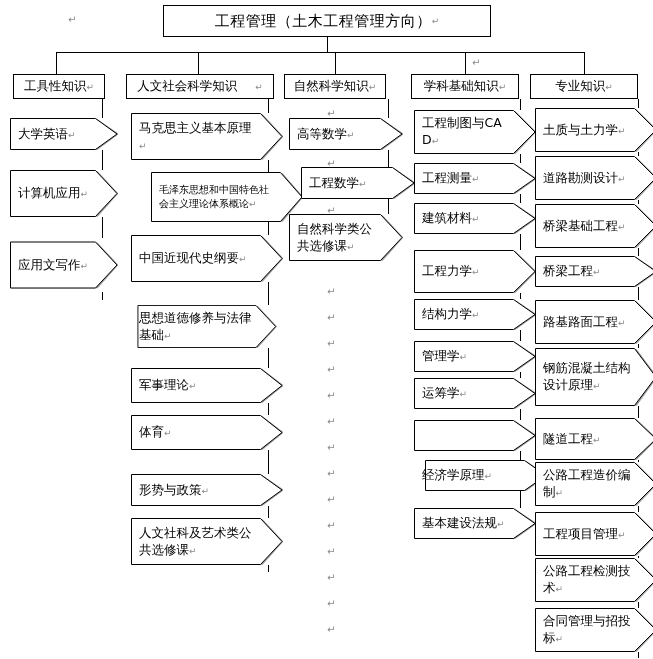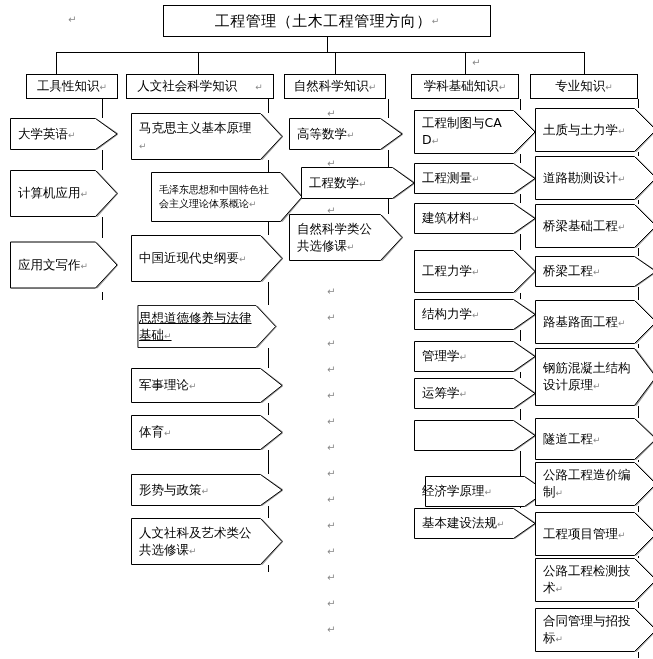--- a/index.html
+++ b/index.html
@@ -90,21 +90,21 @@
       <div class="line-v" style="left:268px;top:99px;height:473px;"></div>
       <div class="line-v" style="left:335px;top:52px;height:22px;"></div>
       <div class="line-v" style="left:388px;top:99px;height:159px;"></div>
       <div class="line-v" style="left:465px;top:52px;height:22px;"></div>
       <div class="line-v" style="left:520px;top:99px;height:435px;"></div>
       <div class="line-v" style="left:584px;top:52px;height:22px;"></div>
       <div class="line-v" style="left:638px;top:99px;height:559px;"></div>
     </div>
 
   <div id="nodes">
-      <div class="hdr" style="left: 26px; top: 74px; width: 92px;">
+      <div class="hdr" style="left: 13px; top: 74px; width: 92px;">
         <span class="txt">工具性知识</span>
         <span class="pmark">↵</span>
       </div>
       <div class="hdr" style="left: 126px; top: 74px; width: 148px; gap: 18px;">
         <span class="txt">人文社会科学知识</span>
         <span class="pmark">↵</span>
       </div>
       <div class="hdr" style="left: 284px; top: 74px; width: 102px;">
         <span class="txt">自然科学知识</span>
         <span class="pmark">↵</span>
@@ -152,21 +152,21 @@
         </svg>
         <span class="txt">毛泽东思想和中国特色社会主义理论体系概论<span class="pmark">↵</span></span>
       </div>
       <div class="penta" style="left: 131px; top: 235px; width: 152px; height: 47px;">
         <svg class="shape" viewBox="0 0 152 47" width="152" height="47">
           <path d="M2.2,2.2 L131.2,2.2 L151.2,23.5 L131.2,45.8 L2.2,45.8 Z" fill="none" stroke="#9a9a9a" stroke-width="2"></path>
           <path d="M0.5,0.5 L129.5,0.5 L151,23.5 L129.5,46.5 L0.5,46.5 Z" fill="#ffffff" stroke="#000000" stroke-width="1"></path>
         </svg>
         <span class="txt">中国近现代史纲要<span class="pmark">↵</span></span>
       </div>
-      <div class="penta" style="left: 131px; top: 305px; width: 152px; height: 43px; text-decoration: underline;">
+      <div class="penta" style="left: 131px; top: 305px; width: 152px; height: 43px;">
         <svg class="shape" viewBox="0 0 152 47" width="152" height="47">
           <path d="M2.2,2.2 L131.2,2.2 L151.2,23.5 L131.2,45.8 L2.2,45.8 Z" fill="none" stroke="#9a9a9a" stroke-width="2"></path>
           <path d="M0.5,0.5 L129.5,0.5 L151,23.5 L129.5,46.5 L0.5,46.5 Z" fill="#ffffff" stroke="#000000" stroke-width="1"></path>
         </svg>
         <span class="txt">思想道德修养与法律基础<span class="pmark">↵</span></span>
       </div>
       <div class="penta" style="left: 131px; top: 368px; width: 152px; height: 35px;">
         <svg class="shape" viewBox="0 0 152 35" width="152" height="35">
           <path d="M2.2,2.2 L131.2,2.2 L151.2,17.5 L131.2,33.8 L2.2,33.8 Z" fill="none" stroke="#9a9a9a" stroke-width="2"></path>
           <path d="M0.5,0.5 L129.5,0.5 L151,17.5 L129.5,34.5 L0.5,34.5 Z" fill="#ffffff" stroke="#000000" stroke-width="1"></path>
@@ -263,21 +263,21 @@
           <path d="M0.5,0.5 L99.5,0.5 L121,15.5 L99.5,30.5 L0.5,30.5 Z" fill="#ffffff" stroke="#000000" stroke-width="1"></path>
         </svg>
         <span class="txt">运筹学<span class="pmark">↵</span></span>
       </div>
       <div class="penta" style="left: 414px; top: 420px; width: 122px; height: 31px;">
         <svg class="shape" viewBox="0 0 122 31" width="122" height="31">
           <path d="M2.2,2.2 L101.2,2.2 L121.2,15.5 L101.2,29.8 L2.2,29.8 Z" fill="none" stroke="#9a9a9a" stroke-width="2"></path>
           <path d="M0.5,0.5 L99.5,0.5 L121,15.5 L99.5,30.5 L0.5,30.5 Z" fill="#ffffff" stroke="#000000" stroke-width="1"></path>
         </svg>
       </div>
-      <div class="penta" style="left: 414px; top: 476px; width: 144px; height: 31px;">
+      <div class="penta" style="left: 414px; top: 460px; width: 144px; height: 31px;">
         <svg class="shape" viewBox="0 0 122 31" width="122" height="31">
           <path d="M2.2,2.2 L101.2,2.2 L121.2,15.5 L101.2,29.8 L2.2,29.8 Z" fill="none" stroke="#9a9a9a" stroke-width="2"></path>
           <path d="M0.5,0.5 L99.5,0.5 L121,15.5 L99.5,30.5 L0.5,30.5 Z" fill="#ffffff" stroke="#000000" stroke-width="1"></path>
         </svg>
         <span class="txt">经济学原理<span class="pmark">↵</span></span>
       </div>
       <div class="penta" style="left: 414px; top: 508px; width: 122px; height: 31px; border-radius: 10px;">
         <svg class="shape" viewBox="0 0 122 31" width="122" height="31">
           <path d="M2.2,2.2 L101.2,2.2 L121.2,15.5 L101.2,29.8 L2.2,29.8 Z" fill="none" stroke="#9a9a9a" stroke-width="2"></path>
           <path d="M0.5,0.5 L99.5,0.5 L121,15.5 L99.5,30.5 L0.5,30.5 Z" fill="#ffffff" stroke="#000000" stroke-width="1"></path>

